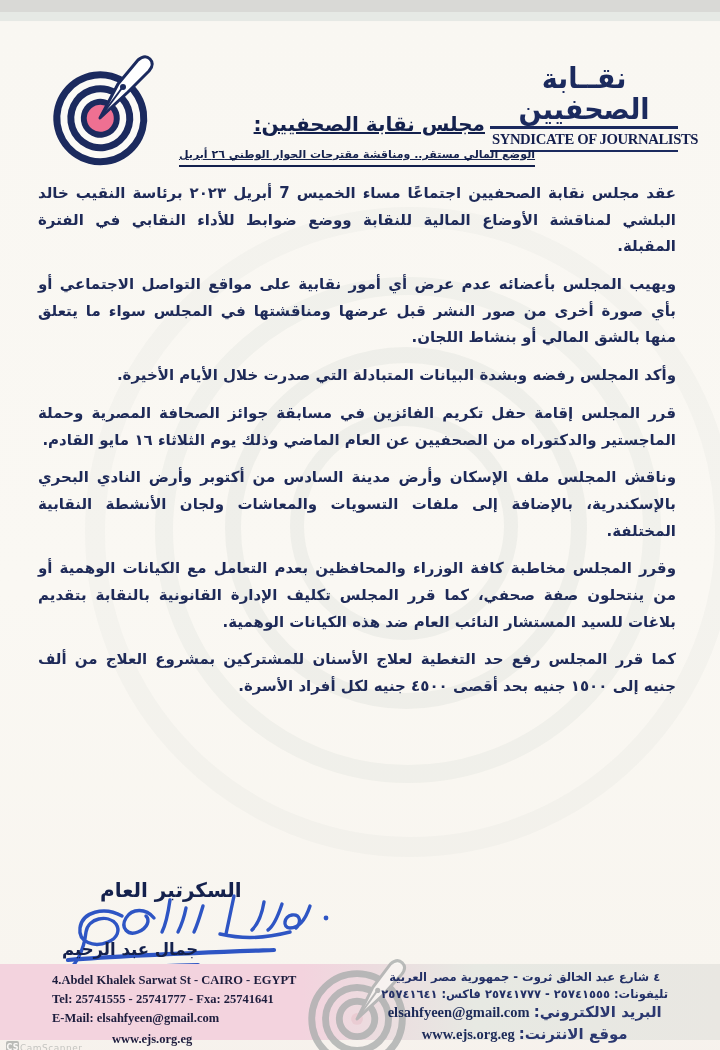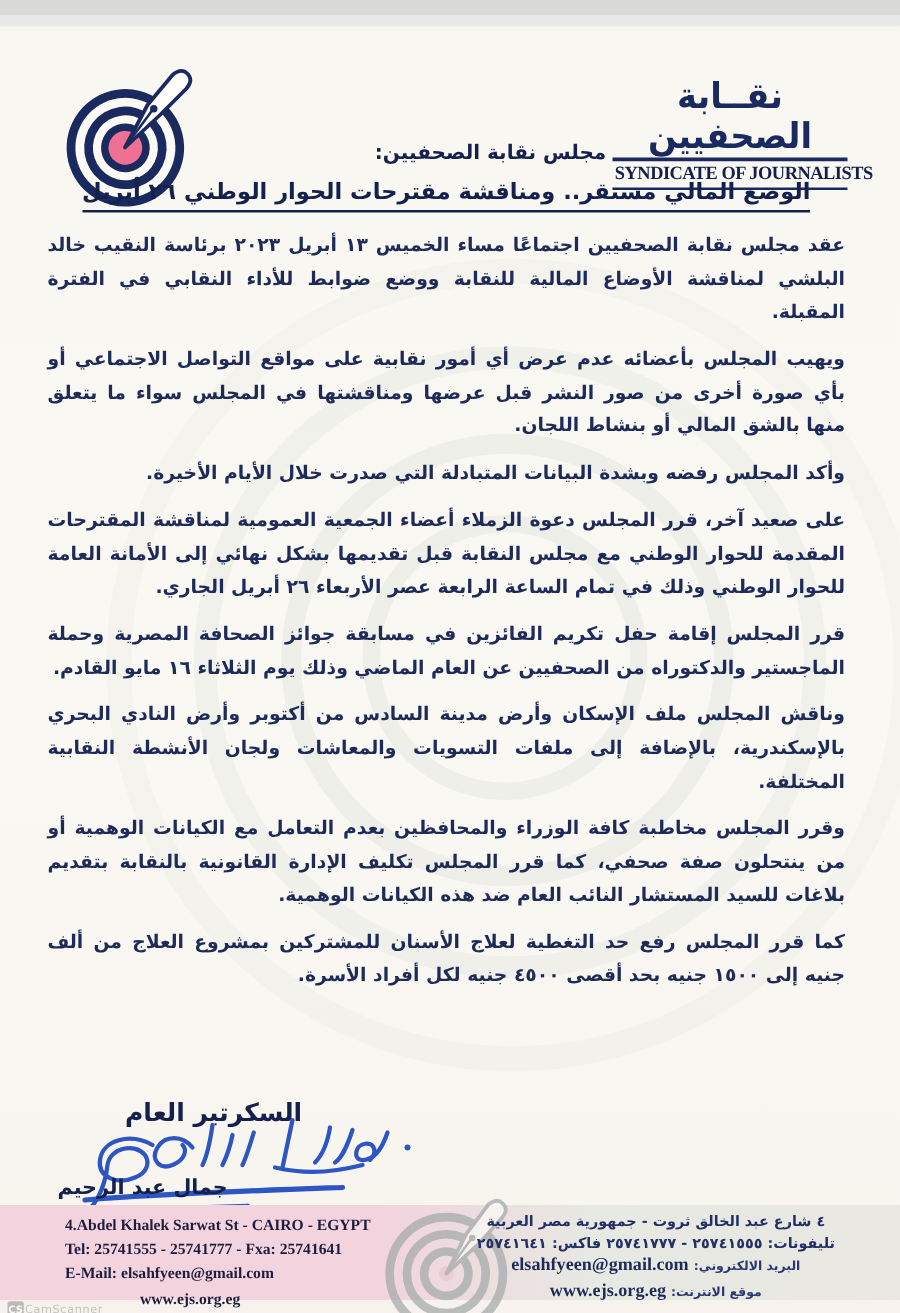--- a/index.html
+++ b/index.html
@@ -20,49 +20,49 @@
   .syndicate{position:absolute;left:490px;top:52px;width:188px;text-align:center;color:#1b2a5e;}
   .syndicate .ar{font-size:27px;font-weight:bold;line-height:1.1;transform:scaleY(1.05);
                  font-family:"DejaVu Sans",sans-serif;}
   .syndicate .rule{height:2.5px;background:#1b2a5e;margin:3px 0 2px 0;}
   .syndicate .en{font-family:"Liberation Serif","DejaVu Serif",serif;font-weight:bold;
                  font-size:15px;letter-spacing:-0.4px;white-space:nowrap;transform:scaleX(.98);
                  color:#141f4e;}
   .syndicate .rule2{height:2px;background:#1b2a5e;margin-top:2px;}
 
   .council{position:absolute;left:330px;top:100px;width:155px;direction:rtl;
-           font-size:16px;font-weight:bold;color:#14214d;white-space:nowrap;}
+           font-size:20px;font-weight:bold;color:#14214d;white-space:nowrap;text-decoration:underline;}
 
   main{position:absolute;top:131px;left:0;width:720px;padding:0 44px 0 38px;box-sizing:border-box;
        direction:rtl;}
   .doc-title{margin:0 auto 13px auto;text-align:center;}
-  .doc-title span{display:inline-block;font-size:18px;font-weight:bold;color:#14214d;
-                  border-bottom:2.5px solid #14214d;padding-bottom:4px;}
+  .doc-title span{display:inline-block;font-size:11px;font-weight:bold;color:#14214d;
+                  border-bottom:2.5px solid #14214d;padding-bottom:4px;text-decoration:underline;}
   main p{margin:0 0 11px 0;font-size:15px;font-weight:bold;color:#1e2a58;
          line-height:1.78;text-align:justify;}
 
   
   .sig-block{position:absolute;left:38px;top:866px;width:310px;height:104px;color:#14214d;}
   .sig-role{position:absolute;left:62px;top:0;font-size:20px;font-weight:bold;direction:rtl;}
   .sig-svg{position:absolute;left:0;top:10px;}
-  .sig-name{position:absolute;left:8px;top:62px;font-size:16.5px;font-weight:bold;direction:rtl;}
+  .sig-name{position:absolute;left:24px;top:62px;font-size:16.5px;font-weight:bold;direction:rtl;}
 
   
   footer{position:absolute;left:0;top:952px;width:720px;height:76px;
          background:linear-gradient(90deg,#f3d3de 0%,#f3d3de 42%,#ecdcdf 52%,#e7e9e3 66%,#e9e7e2 100%);}
   .foot-en{position:absolute;left:52px;top:7px;font-family:"Liberation Serif","DejaVu Serif",serif;
            color:#1d1d3d;font-weight:bold;font-size:12.5px;line-height:1.5;}
   .foot-en .web{margin-left:60px;margin-top:3px;}
   .foot-logo{position:absolute;left:296px;top:-12px;width:128px;height:128px;opacity:.75;}
   .foot-ar{position:absolute;right:52px;top:5px;direction:rtl;text-align:center;color:#233066;
            font-size:11.5px;font-weight:bold;line-height:1.45;}
   .foot-ar .latin{direction:ltr;unicode-bidi:isolate;display:inline-block;
                   font-family:"Liberation Serif","DejaVu Serif",serif;font-size:14.5px;
                   font-weight:bold;color:#1c2a58;}
-  .foot-ar .lbl{font-size:10px;color:#2b3870;}
+  .foot-ar .lbl{font-size:15px;color:#2b3870;}
 
   .scanner-mark{position:absolute;left:6px;top:1029px;display:flex;align-items:center;gap:1px;
                 opacity:.55;filter:blur(.6px);}
   .scanner-mark .cs-box{width:13px;height:13px;background:#8a8f8c;border-radius:2px;color:#fff;
                         font-size:8px;font-weight:bold;display:flex;align-items:center;justify-content:center;}
   .scanner-mark .cs-text{font-size:9px;color:#9a9e9b;letter-spacing:.5px;}
 </style>
 </head>
 <body>
 
@@ -98,24 +98,23 @@
     <div class="en">SYNDICATE OF JOURNALISTS</div>
     <div class="rule2"></div>
   </div>
 
   <div class="council">مجلس نقابة الصحفيين:</div>
 
   <main>
     <div class="doc-title">
       <span>الوضع المالي مستقر.. ومناقشة مقترحات الحوار الوطني ٢٦ أبريل</span>
     </div>
-    <p>عقد مجلس نقابة الصحفيين اجتماعًا مساء الخميس ١٣ أبريل ٢٠٢٣ برئاسة النقيب خالد البلشي لمناقشة الأوضاع المالية للنقابة ووضع ضوابط للأداء النقابي في الفترة المقبلة.</p>
+    <p>عقد مجلس نقابة الصحفيين اجتماعًا مساء الخميس 7 أبريل ٢٠٢٣ برئاسة النقيب خالد البلشي لمناقشة الأوضاع المالية للنقابة ووضع ضوابط للأداء النقابي في الفترة المقبلة.</p>
     <p>ويهيب المجلس بأعضائه عدم عرض أي أمور نقابية على مواقع التواصل الاجتماعي أو بأي صورة أخرى من صور النشر قبل عرضها ومناقشتها في المجلس سواء ما يتعلق منها بالشق المالي أو بنشاط اللجان.</p>
     <p>وأكد المجلس رفضه وبشدة البيانات المتبادلة التي صدرت خلال الأيام الأخيرة.</p>
-    <p>على صعيد آخر، قرر المجلس دعوة الزملاء أعضاء الجمعية العمومية لمناقشة المقترحات المقدمة للحوار الوطني مع مجلس النقابة قبل تقديمها بشكل نهائي إلى الأمانة العامة للحوار الوطني وذلك في تمام الساعة الرابعة عصر الأربعاء ٢٦ أبريل الجاري.</p>
     <p>قرر المجلس إقامة حفل تكريم الفائزين في مسابقة جوائز الصحافة المصرية وحملة الماجستير والدكتوراه من الصحفيين عن العام الماضي وذلك يوم الثلاثاء ١٦ مايو القادم.</p>
     <p>وناقش المجلس ملف الإسكان وأرض مدينة السادس من أكتوبر وأرض النادي البحري بالإسكندرية، بالإضافة إلى ملفات التسويات والمعاشات ولجان الأنشطة النقابية المختلفة.</p>
     <p>وقرر المجلس مخاطبة كافة الوزراء والمحافظين بعدم التعامل مع الكيانات الوهمية أو من ينتحلون صفة صحفي، كما قرر المجلس تكليف الإدارة القانونية بالنقابة بتقديم بلاغات للسيد المستشار النائب العام ضد هذه الكيانات الوهمية.</p>
     <p>كما قرر المجلس رفع حد التغطية لعلاج الأسنان للمشتركين بمشروع العلاج من ألف جنيه إلى ١٥٠٠ جنيه بحد أقصى ٤٥٠٠ جنيه لكل أفراد الأسرة.</p>
   </main>
 
   <div class="sig-block">
     <div class="sig-role">السكرتير العام</div>
     <svg class="sig-svg" width="300" height="100" viewBox="0 0 300 100">
       <g fill="none" stroke="#2e55c4" stroke-width="3.4" stroke-linecap="round">

